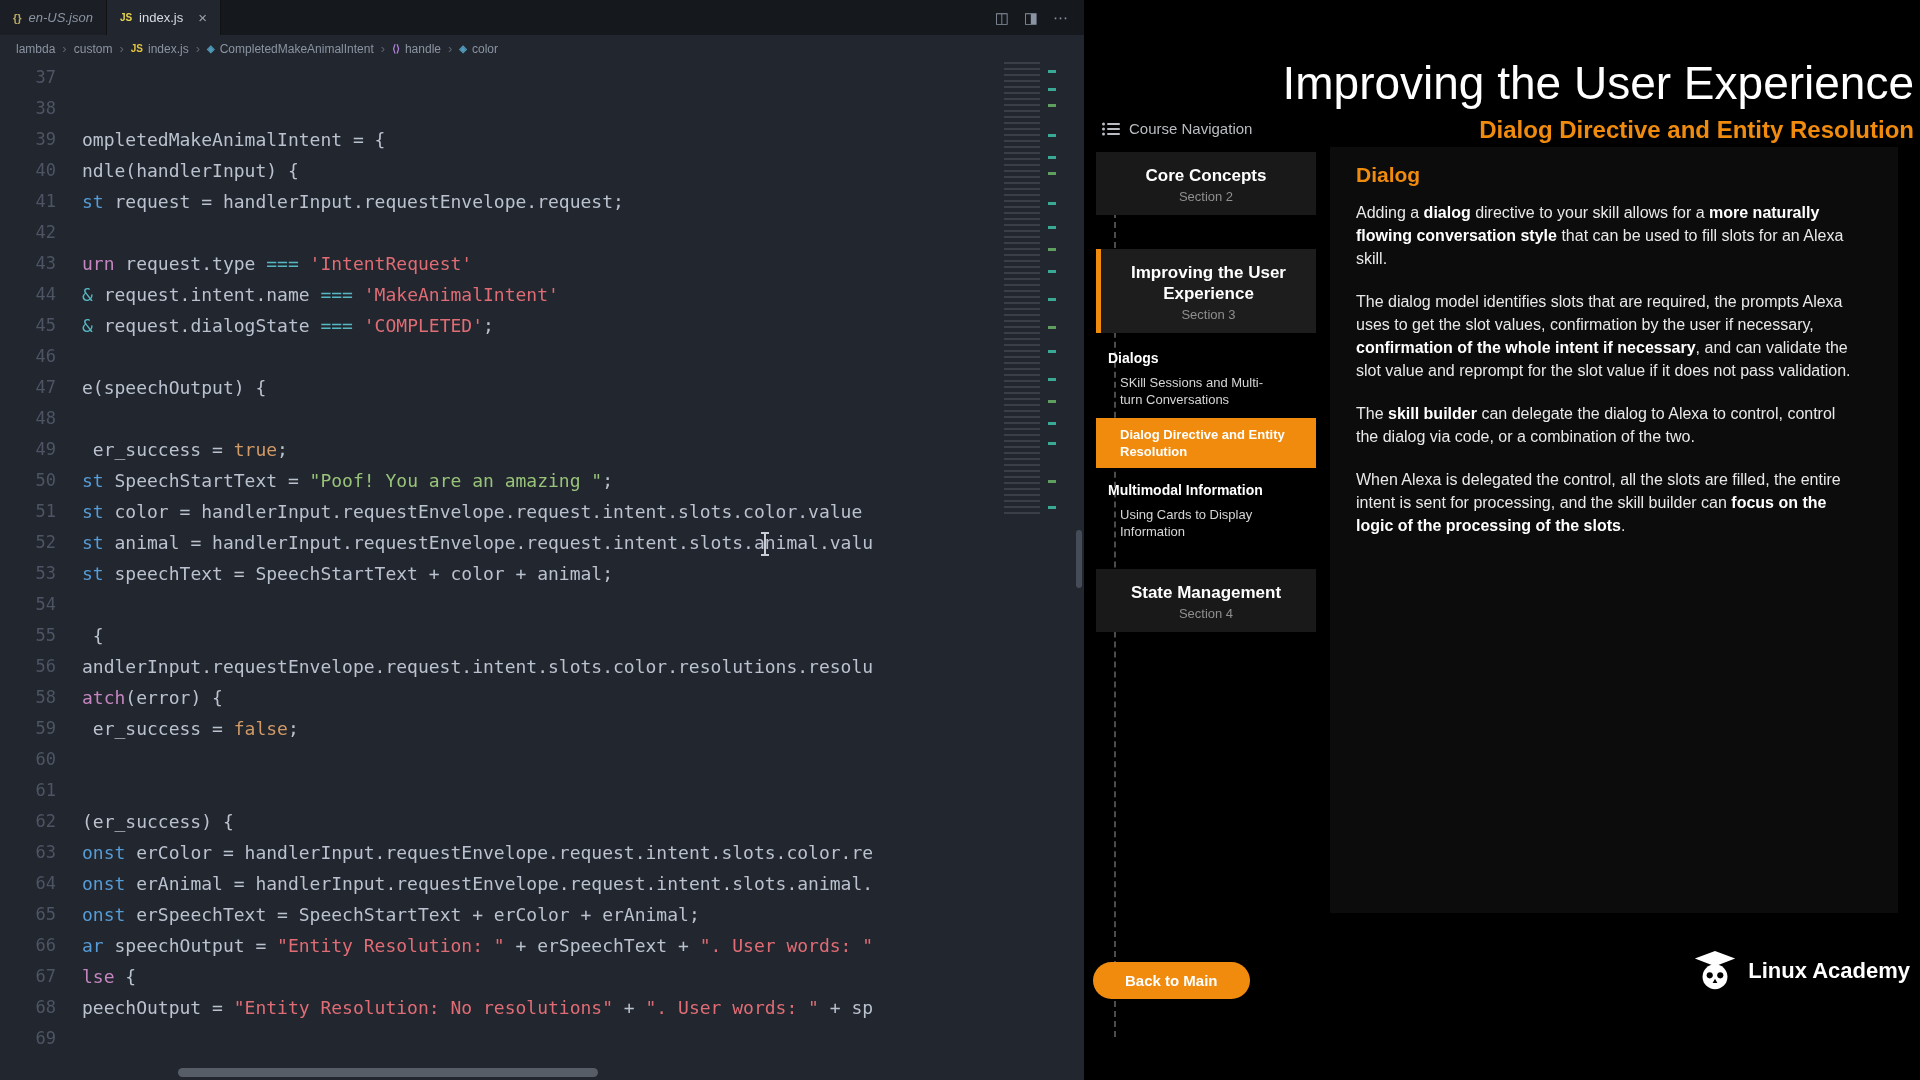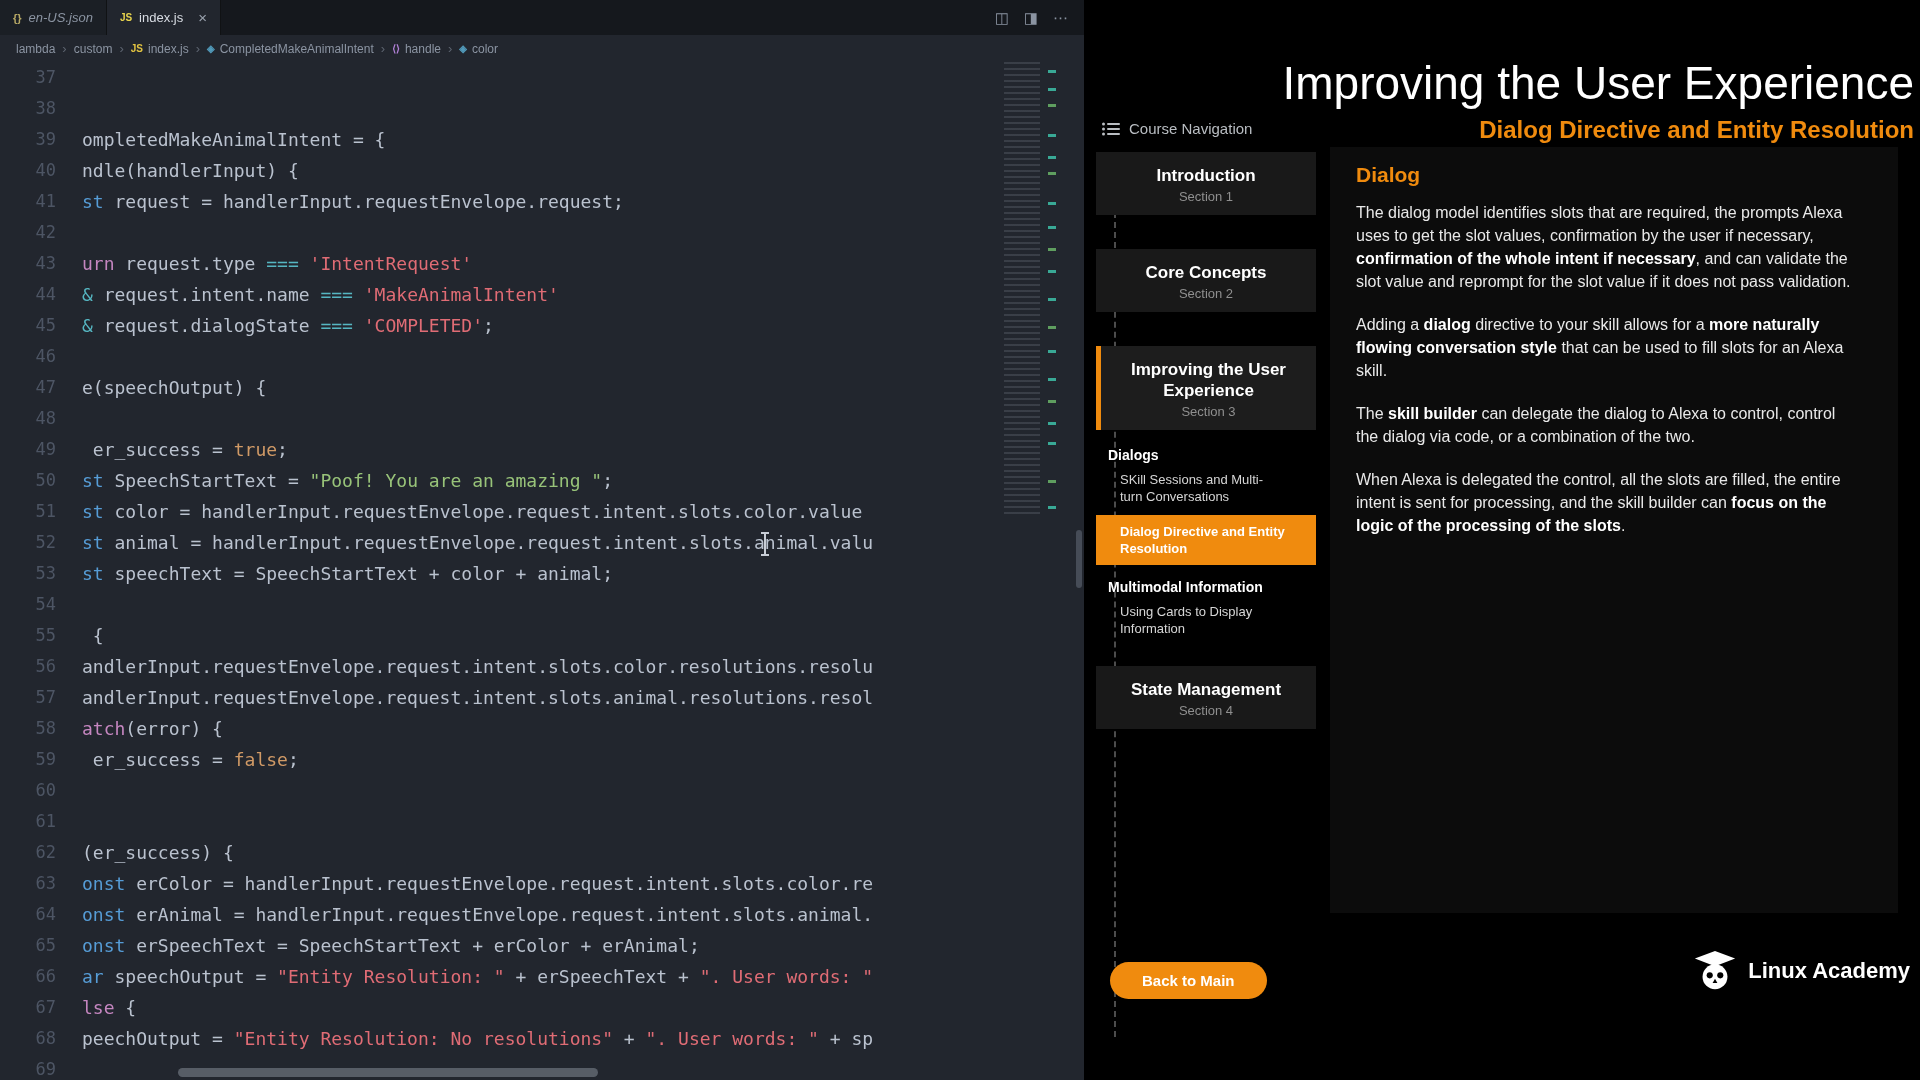--- a/index.html
+++ b/index.html
@@ -55,21 +55,21 @@
   .nav{position:absolute;left:12px;top:152px;width:220px;}
   .nav-section{background:#191919;text-align:center;padding:13px 6px 11px;margin-bottom:34px;cursor:pointer;position:relative;}
   .nav-section .t{font-size:17px;font-weight:bold;color:#fff;line-height:21px;}
   .nav-section .s{font-size:13px;color:#8f8f8f;margin-top:3px;}
   .nav-section.active{border-left:5px solid #f08b0e;background:#1d1d1d;margin-bottom:8px;}
   .sub-head{font-size:14px;font-weight:bold;color:#fff;padding:9px 0 3px 12px;cursor:pointer;}
   .sub-item{font-size:13px;color:#d6d6d6;padding:5px 0 5px 24px;line-height:17px;max-width:162px;cursor:pointer;}
   .sub-active{background:#f08b0e;color:#fff;font-weight:bold;font-size:13px;line-height:17px;padding:8px 12px 8px 24px;margin:5px 0;max-width:184px;cursor:pointer;}
   .sub-item + .nav-section{margin-top:24px;}
 
-  .back-btn{position:absolute;left:26px;top:962px;background:#f08b0e;border:none;color:#fff;font-weight:bold;
+  .back-btn{position:absolute;left:9px;top:962px;background:#f08b0e;border:none;color:#fff;font-weight:bold;
     font-size:15px;padding:10px 32px;border-radius:19px;font-family:inherit;cursor:pointer;}
 
   .content{position:absolute;left:246px;top:147px;width:568px;height:766px;background:#0c0c0c;
     padding:16px 26px;box-sizing:border-box;}
   .content h2{color:#f08b0e;font-size:21px;margin:0 0 14px;}
   .content p{color:#e9e9e9;font-size:16px;line-height:23px;margin:0 0 20px;max-width:505px;}
   .content p .bold{font-weight:bold;color:#fff;}
 
   .logo{position:absolute;right:26px;top:948px;display:flex;align-items:center;gap:10px;}
   .logo-text{color:#fff;font-size:22px;font-weight:bold;white-space:nowrap;}
@@ -142,21 +142,20 @@
           <div class="code-line"><span class="ln">47</span><span class="tok tok-b">e(speechOutput) {</span></div>
           <div class="code-line"><span class="ln">48</span></div>
           <div class="code-line"><span class="ln">49</span><span class="tok tok-b"> er_success = </span><span class="tok tok-o">true</span><span class="tok tok-b">;</span></div>
           <div class="code-line"><span class="ln">50</span><span class="tok tok-k">st</span><span class="tok tok-b"> SpeechStartText = </span><span class="tok tok-g">"Poof! You are an amazing "</span><span class="tok tok-b">;</span></div>
           <div class="code-line"><span class="ln">51</span><span class="tok tok-k">st</span><span class="tok tok-b"> color = handlerInput.requestEnvelope.request.intent.slots.color.value</span></div>
           <div class="code-line"><span class="ln">52</span><span class="tok tok-k">st</span><span class="tok tok-b"> animal = handlerInput.requestEnvelope.request.intent.slots.animal.valu</span></div>
           <div class="code-line"><span class="ln">53</span><span class="tok tok-k">st</span><span class="tok tok-b"> speechText = SpeechStartText + color + animal;</span></div>
           <div class="code-line"><span class="ln">54</span></div>
           <div class="code-line"><span class="ln">55</span><span class="tok tok-b"> {</span></div>
           <div class="code-line"><span class="ln">56</span><span class="tok tok-b">andlerInput.requestEnvelope.request.intent.slots.color.resolutions.resolu</span></div>
-          <div class="code-line"><span class="ln">57</span><span class="tok tok-b">andlerInput.requestEnvelope.request.intent.slots.animal.resolutions.resol</span></div>
           <div class="code-line"><span class="ln">58</span><span class="tok tok-p">atch</span><span class="tok tok-b">(error) {</span></div>
           <div class="code-line"><span class="ln">59</span><span class="tok tok-b"> er_success = </span><span class="tok tok-o">false</span><span class="tok tok-b">;</span></div>
           <div class="code-line"><span class="ln">60</span></div>
           <div class="code-line"><span class="ln">61</span></div>
           <div class="code-line"><span class="ln">62</span><span class="tok tok-b">(er_success) {</span></div>
           <div class="code-line"><span class="ln">63</span><span class="tok tok-k">onst</span><span class="tok tok-b"> erColor = handlerInput.requestEnvelope.request.intent.slots.color.re</span></div>
           <div class="code-line"><span class="ln">64</span><span class="tok tok-k">onst</span><span class="tok tok-b"> erAnimal = handlerInput.requestEnvelope.request.intent.slots.animal.</span></div>
           <div class="code-line"><span class="ln">65</span><span class="tok tok-k">onst</span><span class="tok tok-b"> erSpeechText = SpeechStartText + erColor + erAnimal;</span></div>
           <div class="code-line"><span class="ln">66</span><span class="tok tok-k">ar</span><span class="tok tok-b"> speechOutput = </span><span class="tok tok-s">"Entity Resolution: "</span><span class="tok tok-b"> + erSpeechText + </span><span class="tok tok-s">". User words: "</span></div>
           <div class="code-line"><span class="ln">67</span><span class="tok tok-p">lse</span><span class="tok tok-b"> {</span></div>
@@ -205,24 +204,20 @@
           <rect x="5" y="6" width="13" height="2" rx="1"></rect>
         <circle cx="1.5" cy="12" r="1.5"></circle>
           <rect x="5" y="11" width="13" height="2" rx="1"></rect>
       </svg>
       <span>Course Navigation</span>
     </div>
 
     <div class="dash-line"></div>
     <div class="nav">
         <div class="nav-section">
-          <div class="t">Introduction</div>
-          <div class="s">Section 1</div>
-        </div>
-        <div class="nav-section">
           <div class="t">Core Concepts</div>
           <div class="s">Section 2</div>
         </div>
         <div class="nav-section active">
           <div class="t">Improving the User Experience</div>
           <div class="s">Section 3</div>
         </div>
         <div class="sub-head">Dialogs</div>
         <div class="sub-item">SKill Sessions and Multi-turn Conversations</div>
         <div class="sub-active">Dialog Directive and Entity Resolution</div>
@@ -232,22 +227,22 @@
           <div class="t">State Management</div>
           <div class="s">Section 4</div>
         </div>
       </div>
 
     <button class="back-btn">Back to Main</button>
 
     <div class="content">
       <h2>Dialog</h2>
       <div>
+          <p><span>Adding a </span><span class="bold">dialog</span><span> directive to your skill allows for a </span><span class="bold">more naturally flowing conversation style</span><span> that can be used to fill slots for an Alexa skill.</span></p>
           <p><span>The dialog model identifies slots that are required, the prompts Alexa uses to get the slot values, confirmation by the user if necessary, </span><span class="bold">confirmation of the whole intent if necessary</span><span>, and can validate the slot value and reprompt for the slot value if it does not pass validation.</span></p>
-          <p><span>Adding a </span><span class="bold">dialog</span><span> directive to your skill allows for a </span><span class="bold">more naturally flowing conversation style</span><span> that can be used to fill slots for an Alexa skill.</span></p>
           <p><span>The </span><span class="bold">skill builder</span><span> can delegate the dialog to Alexa to control, control the dialog via code, or a combination of the two.</span></p>
           <p><span>When Alexa is delegated the control, all the slots are filled, the entire intent is sent for processing, and the skill builder can </span><span class="bold">focus on the logic of the processing of the slots</span><span>.</span></p>
         </div>
     </div>
 
     <div class="logo">
       <svg width="46" height="46" viewBox="0 0 48 48">
         <circle cx="24" cy="30" r="13" fill="#fff"></circle>
         <path d="M24 3 45 11 24 19 3 11Z" fill="#fff"></path>
         <circle cx="18.5" cy="28.5" r="3.2" fill="#000"></circle>

